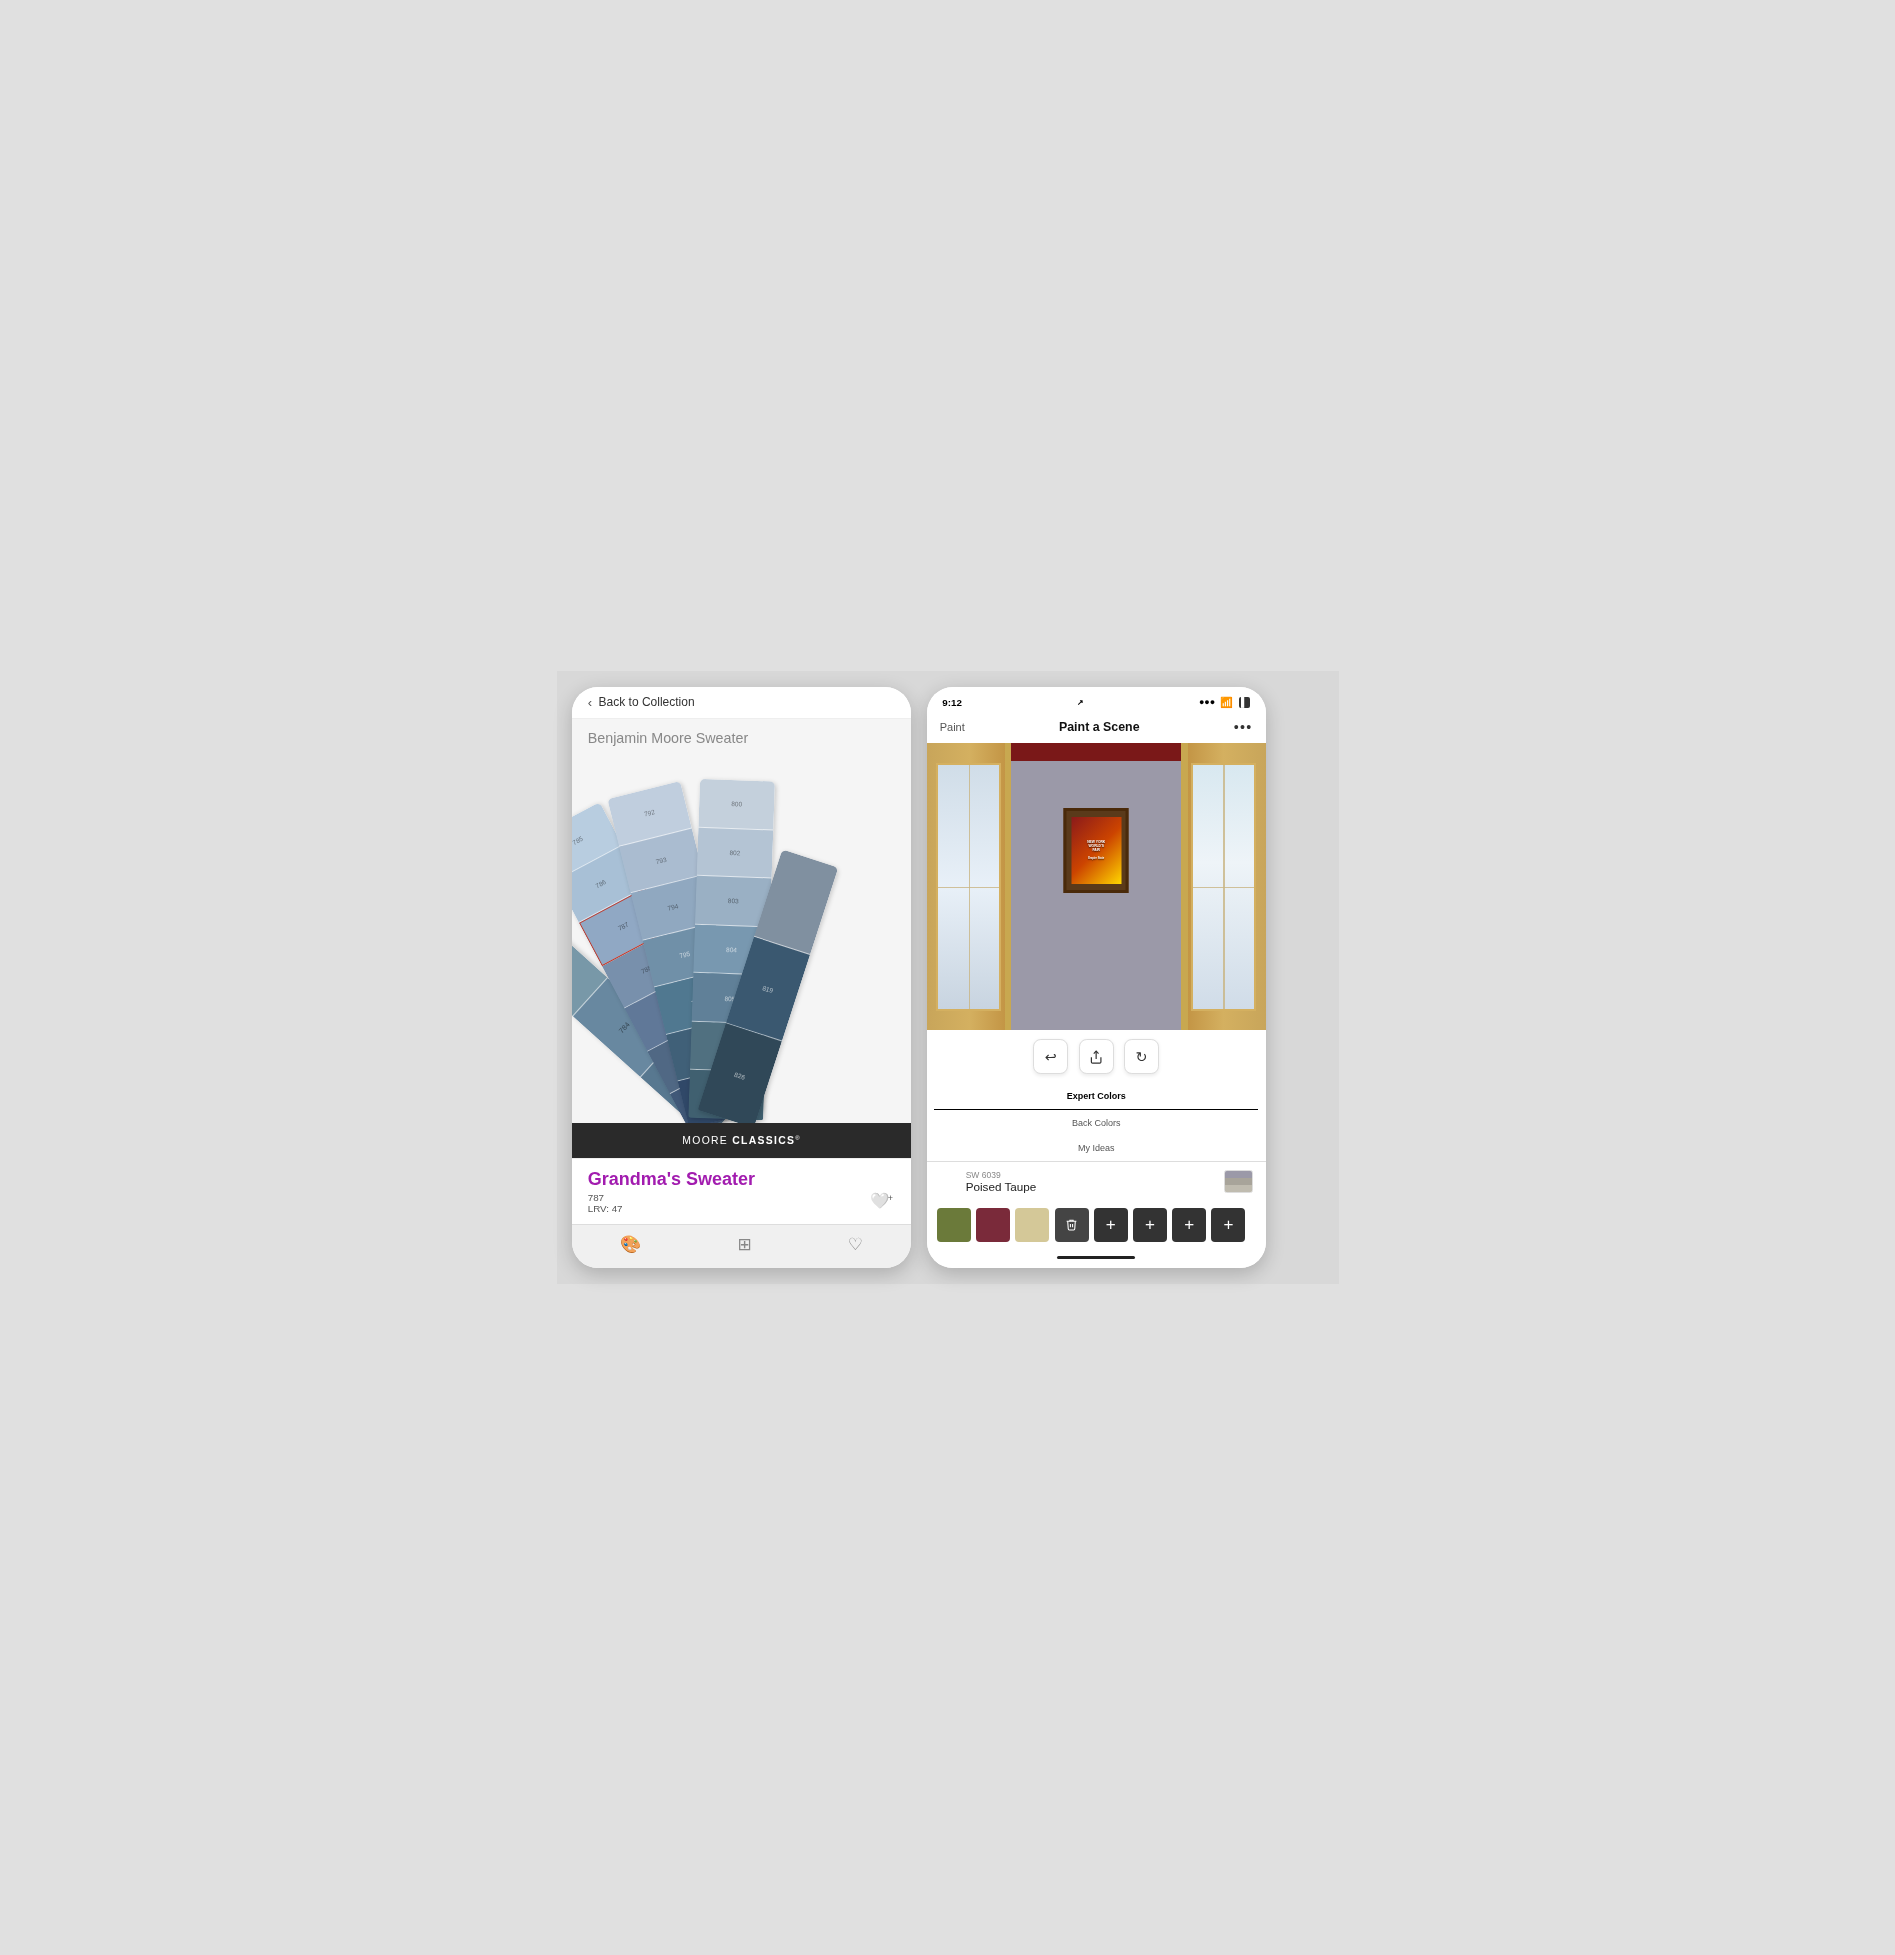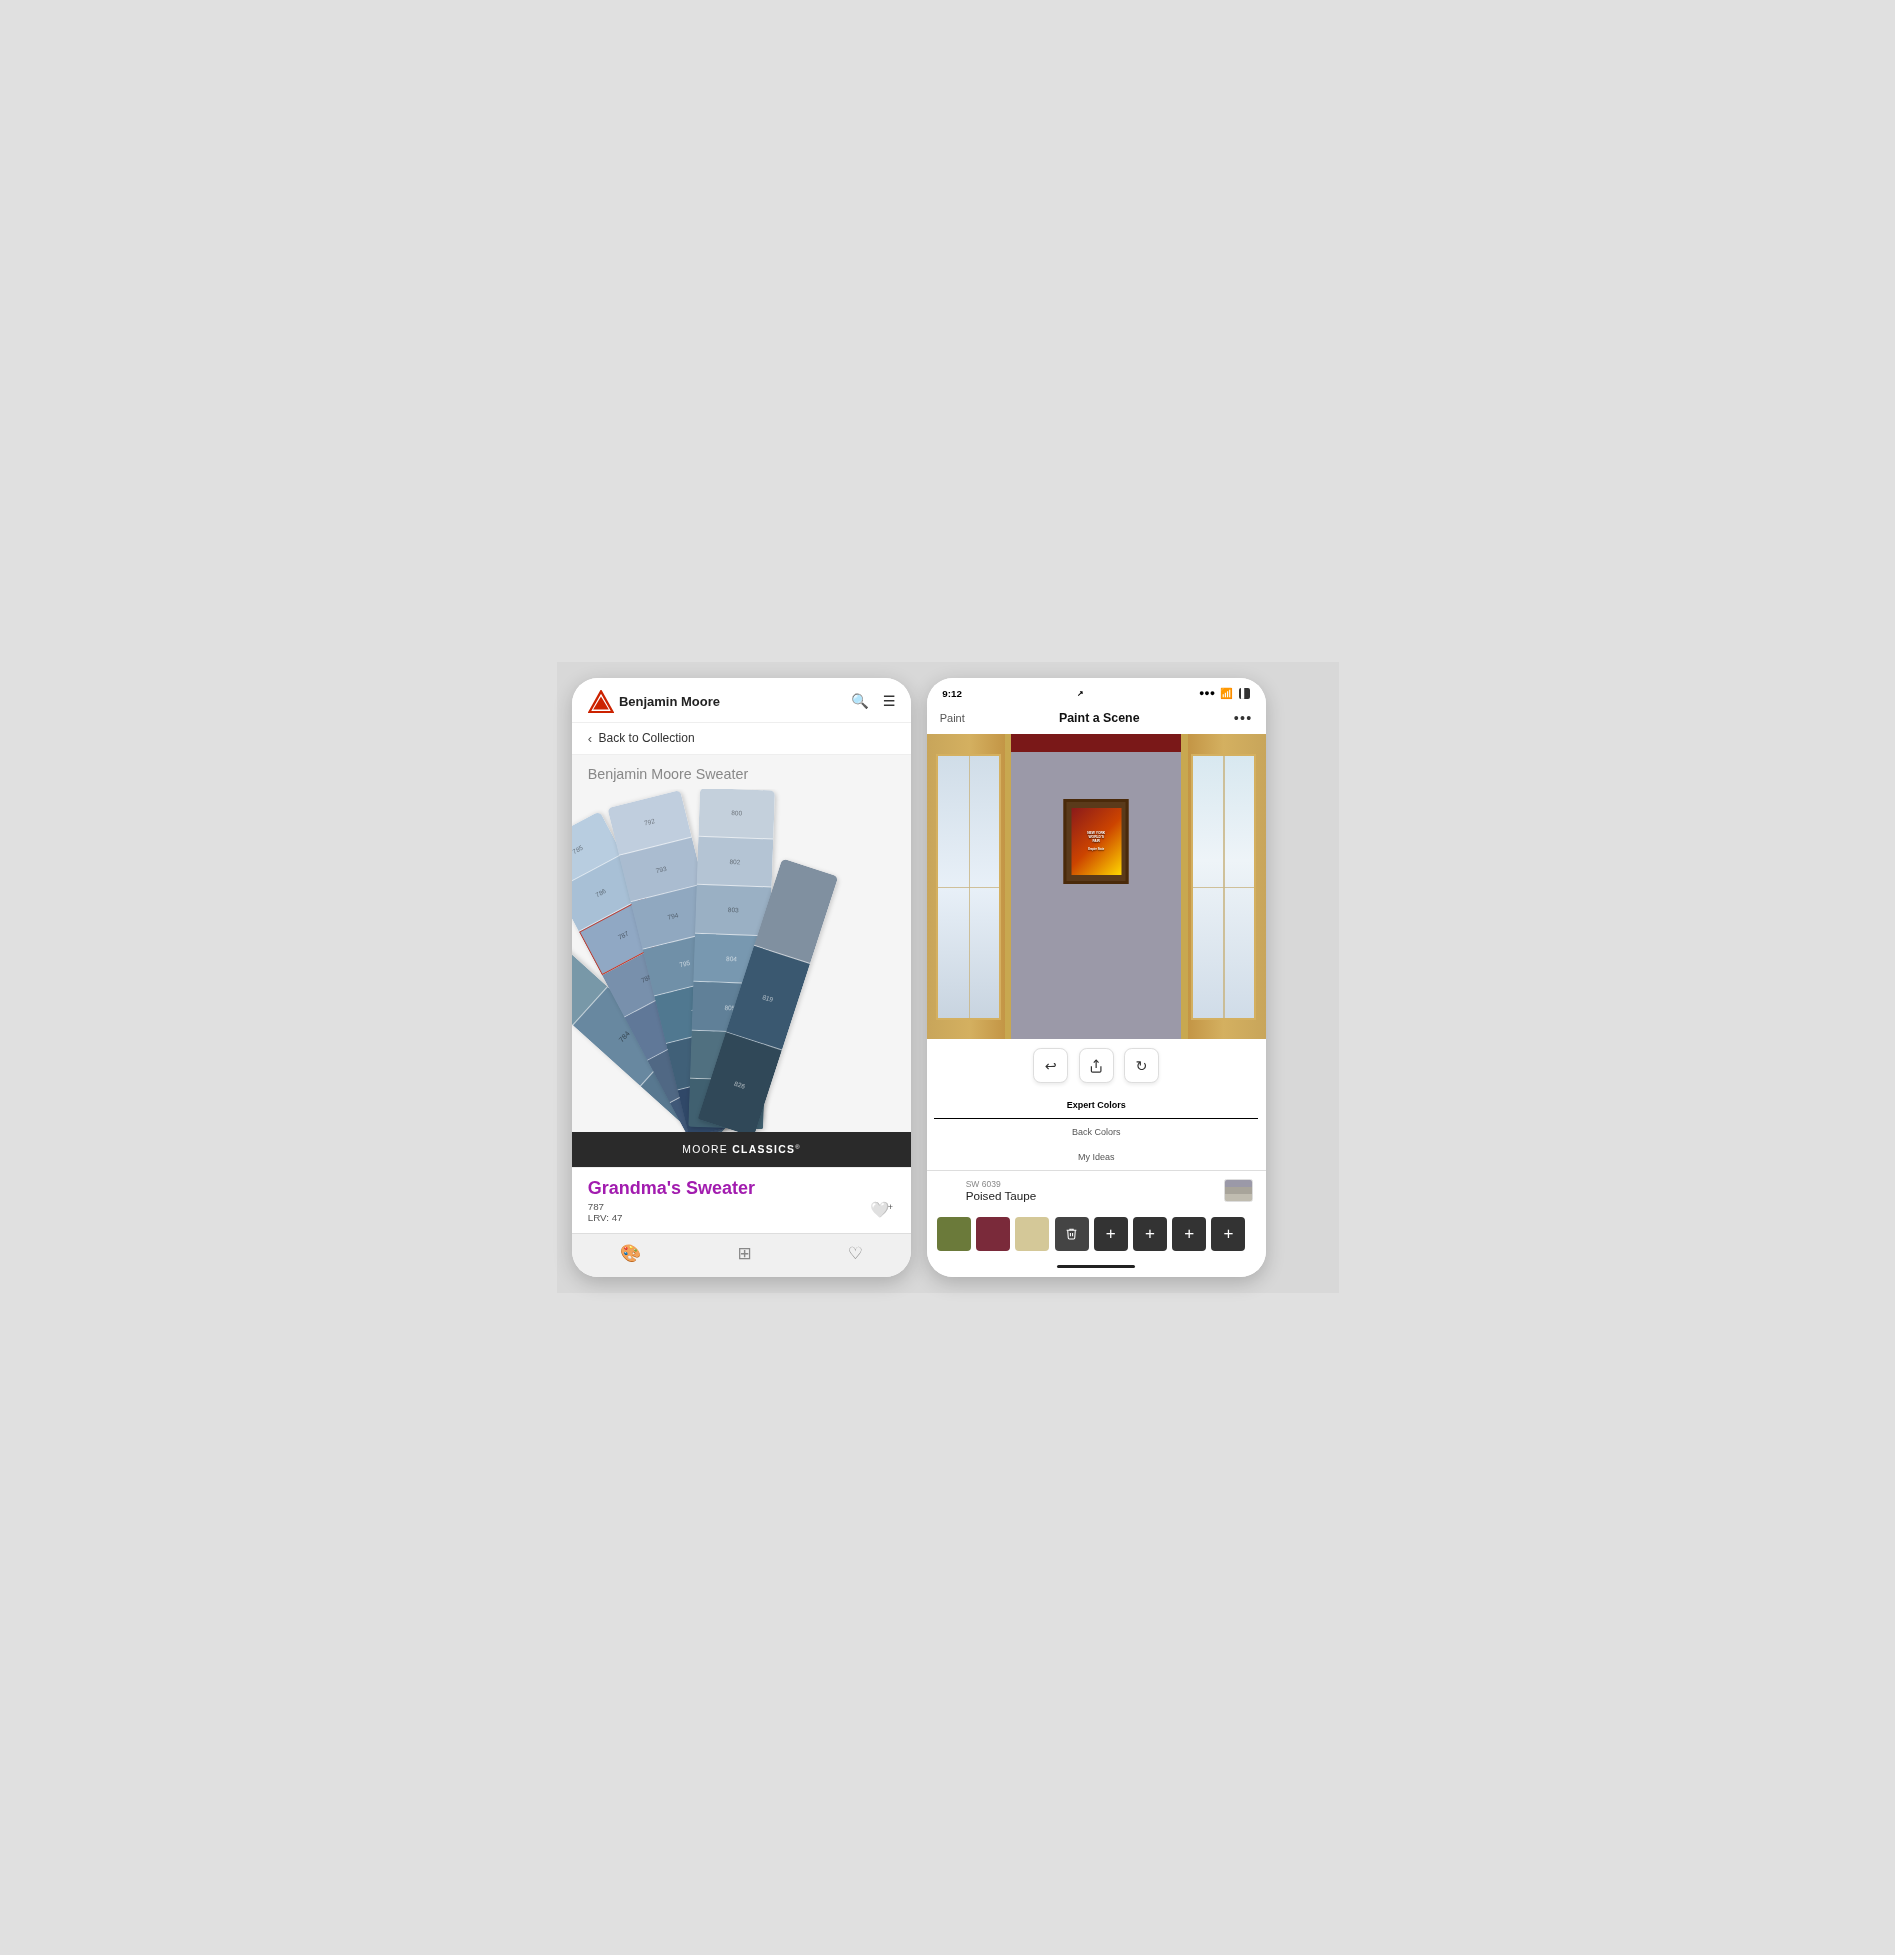--- a/index.html
+++ b/index.html
@@ -526,33 +526,20 @@
 
     .seg-819 { background: #3a5870; }
     .seg-826 { background: #304858; }
   </style>
 </head>
 <body>
 
 <div class="container">
   <div class="phone-left">
 
-    <div class="header">
-      <div class="logo-area">
-        <svg class="logo-triangle" viewBox="0 0 40 36">
-          <polygon points="20,2 38,34 2,34" fill="none" stroke="#cc2200" stroke-width="3.5"></polygon>
-          <polygon points="20,10 32,30 8,30" fill="#cc2200"></polygon>
-        </svg>
-        <span class="logo-text">Benjamin Moore</span>
-      </div>
-      <div class="header-icons">
-        <span class="header-icon">🔍</span>
-        <span class="header-icon">☰</span>
-      </div>
-    </div>
 
     <div class="nav-bar">
       <span class="back-arrow">‹</span>
       <span class="nav-title">Back to Collection</span>
     </div>
 
     <div class="collection-title">Benjamin Moore Sweater</div>
 
     <div class="fan-area">
       <div class="fan-container">

